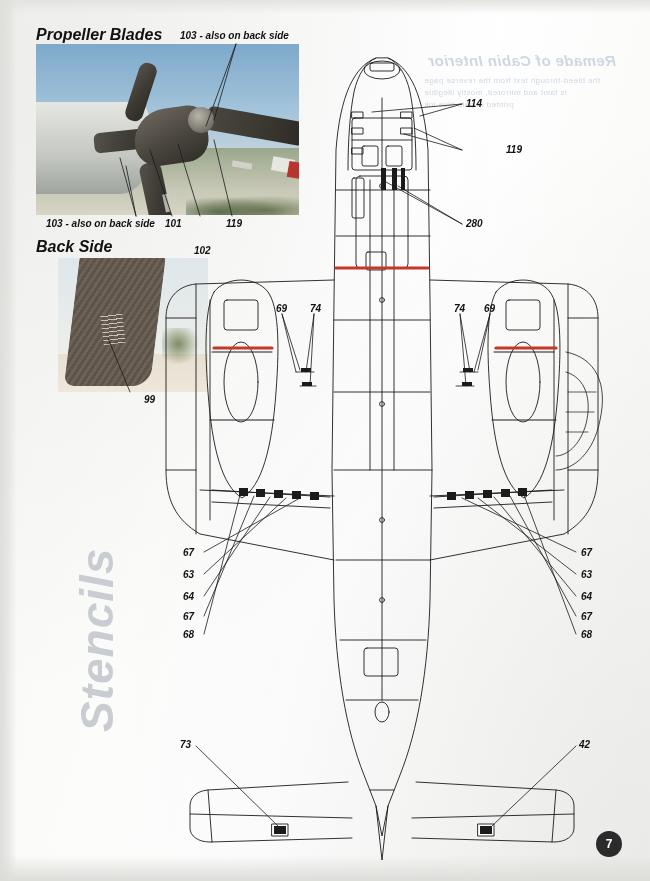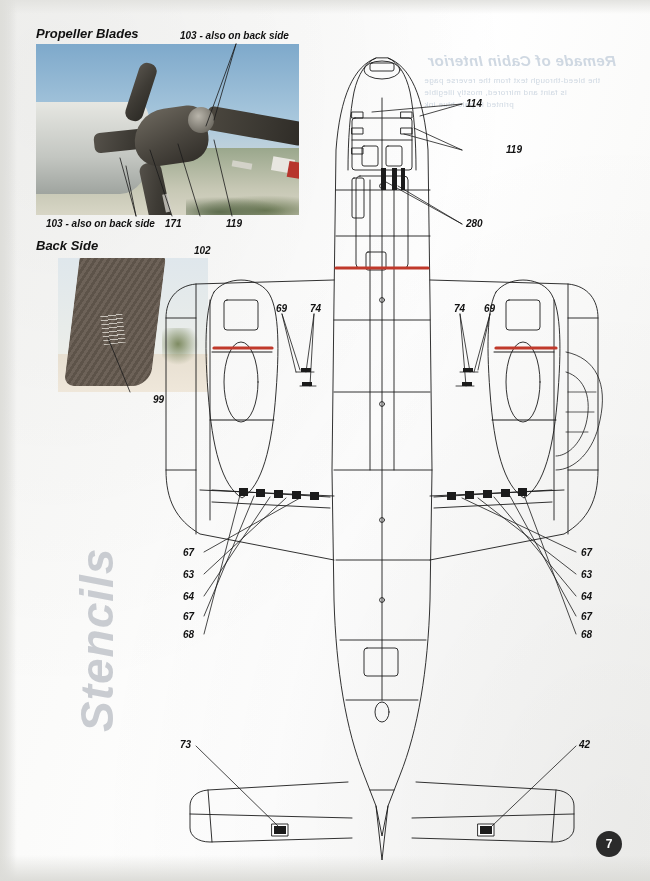--- a/index.html
+++ b/index.html
@@ -59,21 +59,21 @@
   #bleed-title { left:428px; top:52px; font-size:15px; }
   #bleed-line1 { left:424px; top:76px; font-size:8px; font-style:normal; font-weight:normal;}
   #bleed-line2 { left:424px; top:88px; font-size:8px; font-style:normal; font-weight:normal;}
   #bleed-line3 { left:424px; top:100px; font-size:8px; font-style:normal; font-weight:normal;}
 
   
   .section-heading {
     position:absolute;
     font-weight:bold;
     font-style:italic;
-    font-size:13px;
+    font-size:16px;
     color:#111;
   }
   #heading-propeller { left:36px; top:26px; }
   #heading-backside  { left:36px; top:238px; }
 
   
   #stencils-word {
     position:absolute;
     left:-18px;
     top:590px;
@@ -438,25 +438,25 @@
         <path d="M200 216 L178 144"></path>
         <path d="M232 216 L214 140"></path>
 
         <path d="M130 392 L108 338"></path>
       </g>
     </g>
   </svg>
 
   <div class="label" style="left:180px; top:30px;">103 - also on back side</div>
   <div class="label" style="left:46px; top:218px;">103 - also on back side</div>
-  <div class="label" style="left:165px; top:218px;">171</div>
+  <div class="label" style="left:165px; top:218px;">101</div>
   <div class="label" style="left:194px; top:218px;margin-top:27px;">102</div>
   <div class="label" style="left:226px; top:218px;">119</div>
 
-  <div class="label" style="left:129px; top:394px;padding-left:24px;">99</div>
+  <div class="label" style="left:120px; top:394px;padding-left:24px;">99</div>
 
   <div class="label" style="left:466px; top:98px;">114</div>
   <div class="label" style="left:466px; top:144px;margin-left:40px;">119</div>
   <div class="label" style="left:466px; top:218px;">280</div>
 
   <div class="label" style="left:276px; top:303px;">69</div>
   <div class="label" style="left:310px; top:303px;">74</div>
   <div class="label" style="left:454px; top:303px;">74</div>
   <div class="label" style="left:484px; top:303px;">69</div>
 

